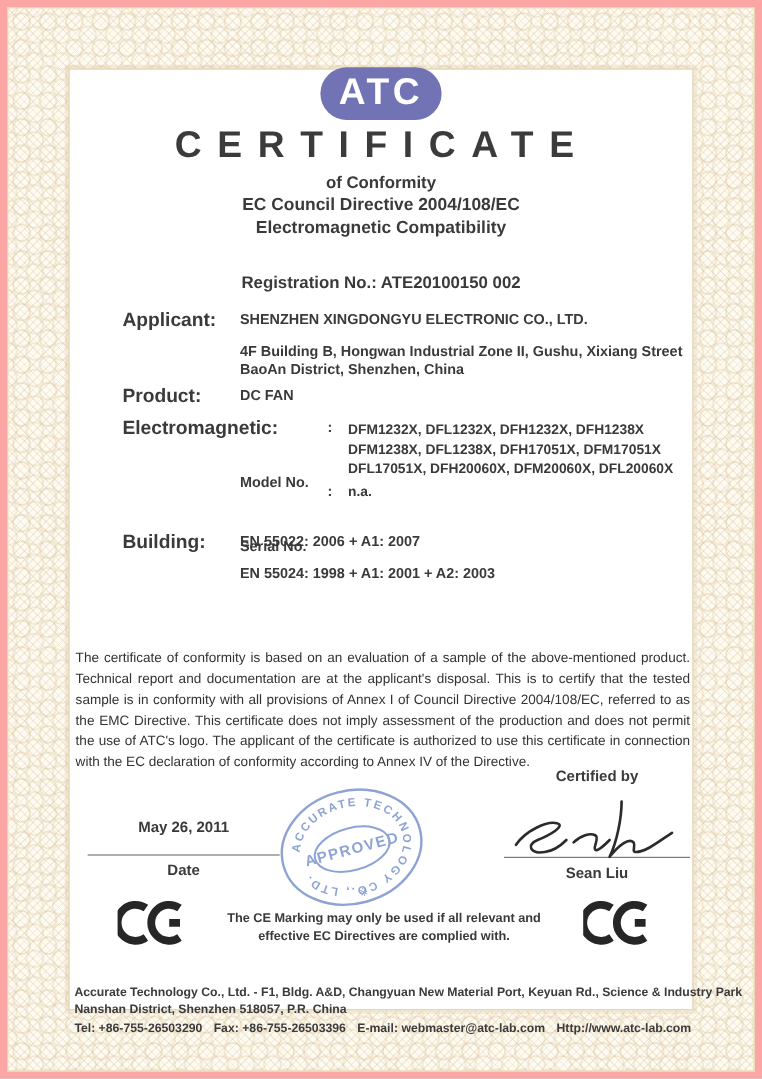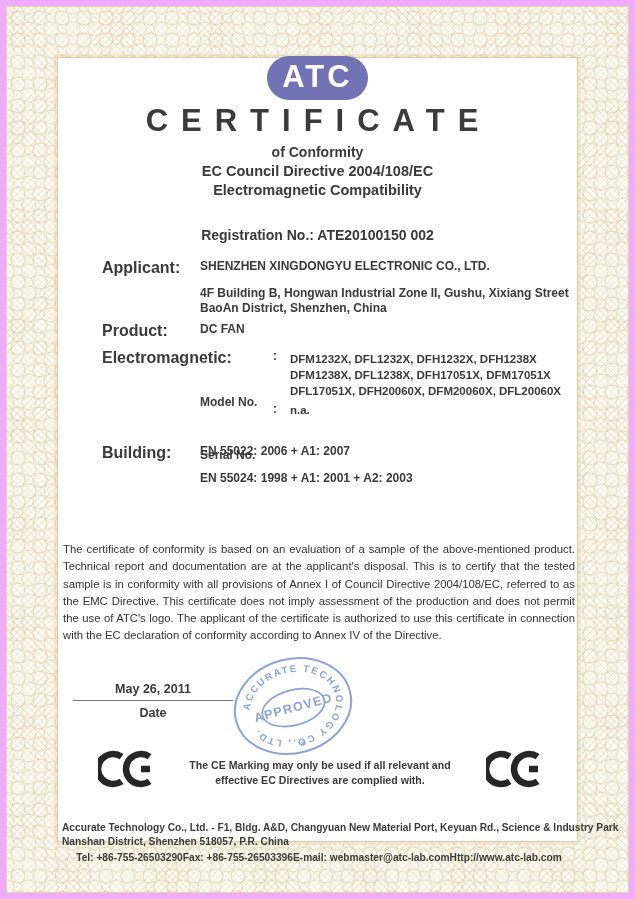--- a/index.html
+++ b/index.html
@@ -1,18 +1,18 @@
 <!DOCTYPE html>
 <html><head>
 <meta charset="utf-8">
 <style>
   html,body{margin:0;padding:0;background:#d8d8d8;}
   .page{
     position:relative; width:635px; height:899px; margin:0 auto;
-    background:#f0abfc; overflow:hidden;
+    background:#fca5a5; overflow:hidden;
     font-family:"Liberation Sans","DejaVu Sans",sans-serif;
     color:#3a3a3a;
   }
   
   .frame{
     position:absolute; inset:6px;
     background-color:#fdfaf1;
     background-image:
       radial-gradient(circle, rgba(203,172,118,0) 6px, rgba(203,172,118,.40) 6.8px, rgba(203,172,118,0) 8.2px),
       radial-gradient(circle, rgba(203,172,118,0) 6px, rgba(203,172,118,.30) 6.8px, rgba(203,172,118,0) 8.2px),
@@ -52,37 +52,37 @@
   .colon{left:273px; font-size:12px; font-weight:bold;}
 
   
   .body-par{
     left:63px; top:541px; width:512px;
     font-size:11.3px; line-height:1.53; text-align:justify; color:#333333;
   }
 
   
   .date-col{left:73px; top:682px; width:160px; text-align:center;}
-  .date-val{font-size:12.5px; font-weight:bold; padding-bottom:4px; border-bottom:1.5px solid #7a7a7a;}
+  .date-val{font-size:12.5px; font-weight:bold; padding-bottom:16px; border-bottom:1.5px solid #7a7a7a;}
   .date-lbl{font-size:12.5px; font-weight:bold; margin-top:5px;}
   .sign-col{left:420px; top:640px; width:155px; text-align:center;}
   .certified-by{font-size:12.5px; font-weight:bold; margin-bottom:2px;}
   .sig-wrap{height:58px; border-bottom:1.5px solid #7a7a7a; position:relative;}
   .sig-wrap svg{position:absolute; left:0px; bottom:-8px;}
   .signer{font-size:12.5px; font-weight:bold; margin-top:6px;}
   .stamp{left:230px; top:650px; width:126px; height:112px; transform:rotate(-15deg); opacity:.88;}
 
   
   .ce-left{left:98px; top:748px;}
   .ce-right{left:486px; top:748px;}
   .ce-note{left:158px; top:758px; width:324px; text-align:center; font-size:10.6px; font-weight:bold; line-height:1.45;}
 
   
   .footer{left:62px; top:821px; width:514px; font-size:10.2px; font-weight:bold; line-height:1.4; color:#3b3b3b;}
-  .footer-contact{display:flex; justify-content:center; margin-top:1px;}
+  .footer-contact{display:flex; justify-content:space-between; margin-top:1px;}
 </style>
 </head>
 <body>
 
 <div class="page">
   <div class="frame">
     <div class="frame-hole"></div>
   </div>
 
   <div class="content">
@@ -132,20 +132,31 @@
       <ellipse cx="75" cy="62" rx="70" ry="56" fill="none" stroke="#7e97cf" stroke-width="2.4"></ellipse>
       <ellipse cx="75" cy="64" rx="38" ry="21" fill="none" stroke="#7e97cf" stroke-width="2"></ellipse>
       <path id="ringPath" d="M 23 62 A 52 40 0 1 1 127 62 A 52 40 0 1 1 23 62" fill="none" stroke="none"></path>
       <text font-size="11.5" font-weight="bold" letter-spacing="2.2" fill="#7e97cf" font-family="Liberation Sans, DejaVu Sans, sans-serif">
         <textPath href="#ringPath" startOffset="8">ACCURATE TECHNOLOGY CO., LTD.</textPath>
       </text>
       <text x="75" y="69" text-anchor="middle" font-size="15" font-weight="bold" letter-spacing="1.5" fill="#7e97cf" font-family="Liberation Sans, DejaVu Sans, sans-serif">APPROVED</text>
       <text x="75" y="112" text-anchor="middle" font-size="11" fill="#7e97cf">※</text>
     </svg>
 
+    <div class="abs sign-col">
+      <div class="certified-by">Certified by</div>
+      <div class="sig-wrap">
+        <svg width="150" height="62" viewBox="0 0 150 62">
+          <path d="M10 44 C18 32 36 24 44 26 C52 28 38 36 28 40 C18 44 22 52 34 50 C42 49 48 44 52 40
+                   M58 42 C64 36 72 34 76 36 C80 38 74 46 76 48 C78 50 84 44 88 40
+                   M98 8 C98 22 94 42 88 54 C96 44 104 38 108 42 C110 45 106 50 110 50 C118 50 128 42 140 34" fill="none" stroke="#2b2b2b" stroke-width="2.2" stroke-linecap="round" stroke-linejoin="round"></path>
+        </svg>
+      </div>
+      <div class="signer">Sean Liu</div>
+    </div>
 
     <svg class="abs ce-left" width="58" height="42" viewBox="0 0 116 84">
       <path d="M47.2 17.4 A30 30 0 1 0 47.2 66.6" fill="none" stroke="#262626" stroke-width="13"></path>
       <path d="M103.2 17.4 A30 30 0 1 0 103.2 66.6" fill="none" stroke="#262626" stroke-width="13"></path>
       <path d="M86 42 H104" stroke="#262626" stroke-width="13"></path>
     </svg>
     <div class="abs ce-note">
       <div>The CE Marking may only be used if all relevant and</div>
       <div>effective EC Directives are complied with.</div>
     </div>

